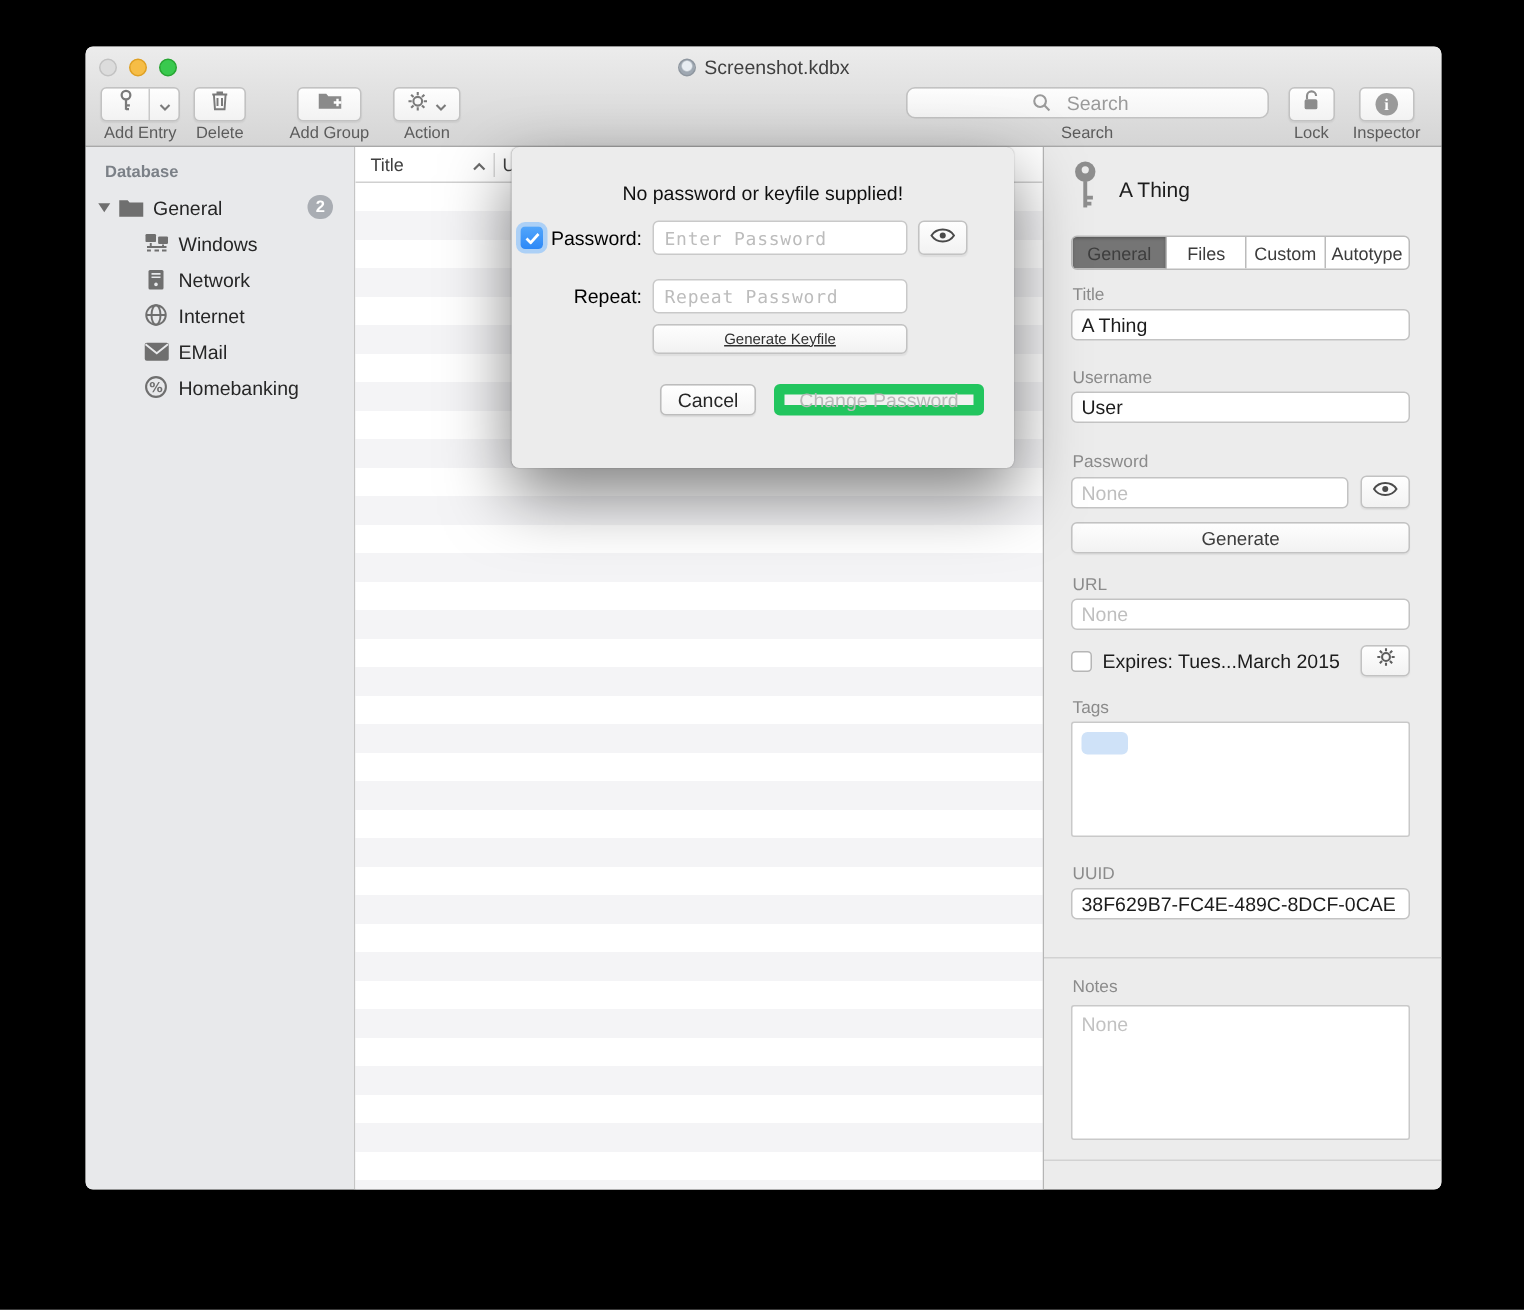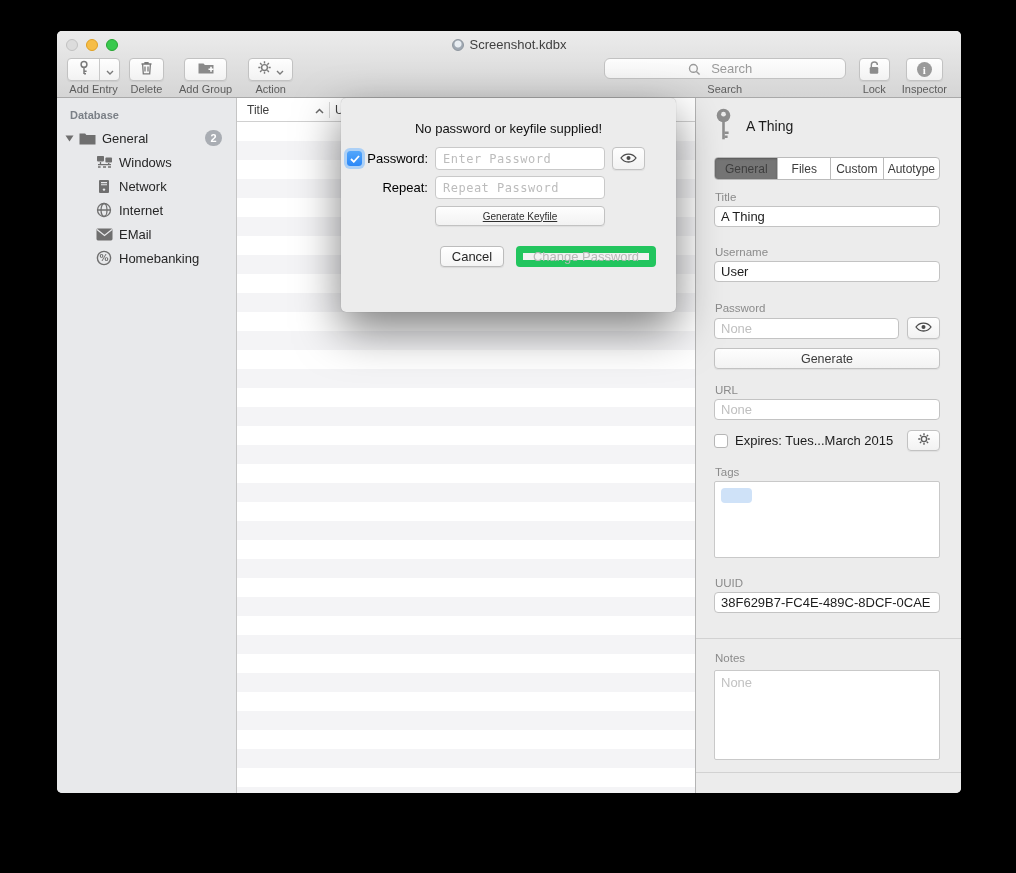--- a/index.html
+++ b/index.html
@@ -63,21 +63,21 @@
   .tags-box{height:77px;margin-top:3px;background:#fff;border:1px solid #c9c9c9;border-radius:2px;padding:6px;box-sizing:border-box;}
   .tag-pill{width:31px;height:15px;border-radius:4px;background:#cfe2f8;}
   .insp-div{border-top:1px solid #d2d2d2;margin-left:-18px;margin-right:-21px;}
   .notes-area{width:100%;height:90px;margin-top:3px;border:1px solid #c9c9c9;border-radius:2px;background:#fff;font-size:13px;color:#1c1c1c;font-family:"Liberation Sans",sans-serif;padding:4px 6px;box-sizing:border-box;resize:none;outline:none;}
   .notes-area::placeholder{color:#c2c2c2;}
   
   .dialog{position:absolute;left:341px;top:98px;width:335px;height:214px;background:#ececec;border-radius:5px;box-shadow:0 18px 45px rgba(0,0,0,.5),0 0 1px rgba(0,0,0,.3);z-index:50;box-sizing:border-box;}
   .dlg-msg{text-align:center;font-size:13px;color:#101010;margin-top:23px;}
   .dlg-grid{display:grid;grid-template-columns:87px 170px 33px;column-gap:7px;align-items:center;}
   .dlg-r1{margin-top:11px;}
-  .dlg-r2{margin-top:6px;}
+  .dlg-r2{margin-top:16px;}
   .dlg-r3{margin-top:11px;}
   .dlg-r4{margin-top:7px;}
   .dlg-lab{display:flex;align-items:center;justify-content:flex-end;font-size:13px;color:#000;gap:5px;white-space:nowrap;}
   .cbx-checked{width:15px;height:15px;border-radius:3px;background:linear-gradient(#53a6fb,#2c88f7);box-shadow:0 0 0 3px rgba(120,185,255,.55);display:flex;align-items:center;justify-content:center;flex:none;}
   .pw-input{height:23px;border:1px solid #c9c9c9;border-radius:4px;background:#fff;font-family:"DejaVu Sans Mono","Liberation Mono",monospace;font-size:12px;color:#1c1c1c;padding:0 7px;box-sizing:border-box;outline:none;width:100%;}
   .pw-input::placeholder{color:#bcbcbc;letter-spacing:.5px;}
   .dlg-eye{width:33px;height:23px;}
   .choose-row{display:flex;align-items:center;justify-content:space-between;font-size:13px;color:#111;}
   .dlg-clear{width:33px;height:24px;}
   .gen-btn{height:20px;font-size:10px;color:#2f2f2f;grid-column:2;width:100%;text-decoration:underline;}
@@ -115,21 +115,21 @@
           <span class="seg-b">
               <span>
             <svg width="8" height="5" viewBox="0 0 8 5" fill="none" stroke="#7a7a7a" stroke-width="1.4">
                   <path d="M1 1l3 3 3-3"></path>
                 </svg>
           </span>
             </span>
         </div>
         <div class="tb-label">Add Entry</div>
       </div>
-      <div class="tb-item" style="margin-right:15px;">
+      <div class="tb-item" style="margin-right:29px;">
         <div class="bezel tb-btn" style="width:35px;">
           <span>
             <svg width="15" height="16" viewBox="0 0 15 16" fill="none" stroke="#7a7a7a" stroke-width="1.3">
                 <path d="M2.5 4h10M6 4V2.6h3V4M3.6 4l.7 9.8h6.4l.7-9.8"></path>
                 <path d="M6 6.4v5.2M9 6.4v5.2"></path>
               </svg>
           </span>
         </div>
         <div class="tb-label">Delete</div>
       </div>

